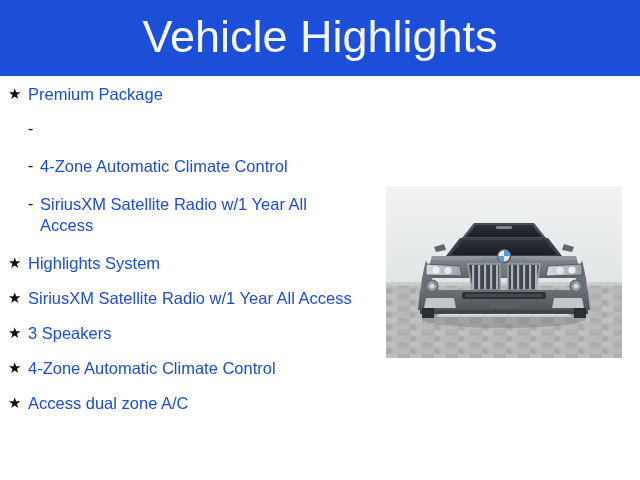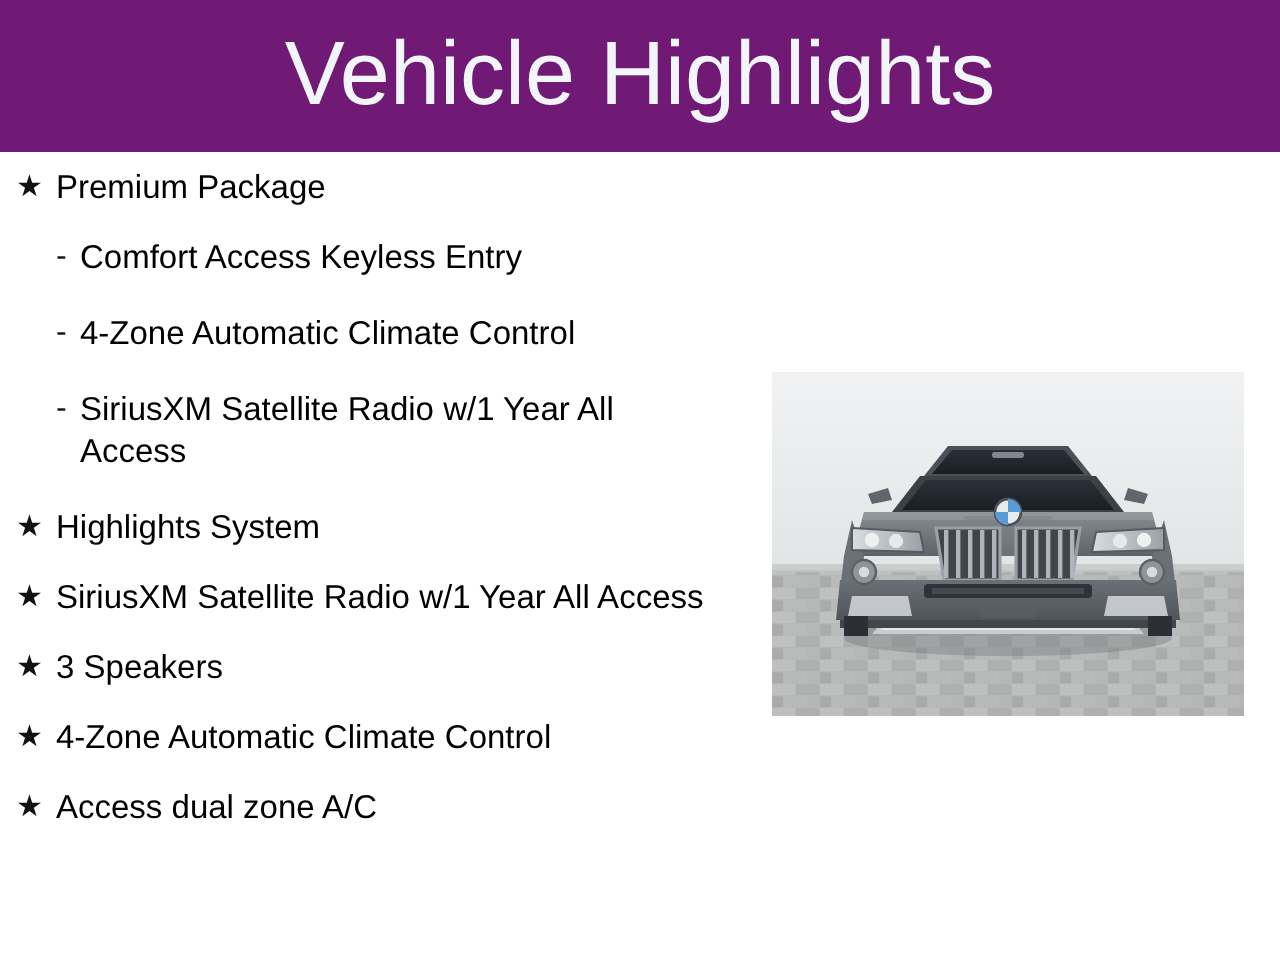--- a/index.html
+++ b/index.html
@@ -15,21 +15,21 @@
     position: relative;
   }
 
   
   #header-banner {
     position: absolute;
     left: 0;
     top: 0;
     width: 640px;
     height: 76px;
-    background: #701a75;
+    background: #1d4ed8;
     display: flex;
     align-items: center;
     justify-content: center;
     box-sizing: border-box;
   }
   #page-title {
     color: #f2f6fb;
     font-size: 45px;
     font-weight: 400;
     letter-spacing: 0px;
@@ -76,21 +76,21 @@
     flex: 0 0 auto;
     width: 12px;
     font-size: 16px;
     line-height: 20px;
     color: #141414;
   }
   .item-label {
     flex: 1 1 auto;
     font-size: 16.5px;
     line-height: 21px;
-    color: #000000;
+    color: #1d4ed8;
     padding-right: 14px;
   }
   .sub-item .item-label {
     padding-right: 30px;
   }
 
   
   #vehicle-photo {
     position: absolute;
     left: 386px;
@@ -117,21 +117,20 @@
 
   <div id="highlights-list">
 
     <div class="highlight-item">
       <span class="bullet-star">★</span>
       <span class="item-label">Premium Package</span>
     </div>
 
     <div class="highlight-item sub-item">
       <span class="dash-marker">-</span>
-      <span class="item-label">Comfort Access Keyless Entry</span>
     </div>
 
     <div class="highlight-item sub-item">
       <span class="dash-marker">-</span>
       <span class="item-label">4-Zone Automatic Climate Control</span>
     </div>
 
     <div class="highlight-item sub-item">
       <span class="dash-marker">-</span>
       <span class="item-label">SiriusXM Satellite Radio w/1 Year All Access</span>

